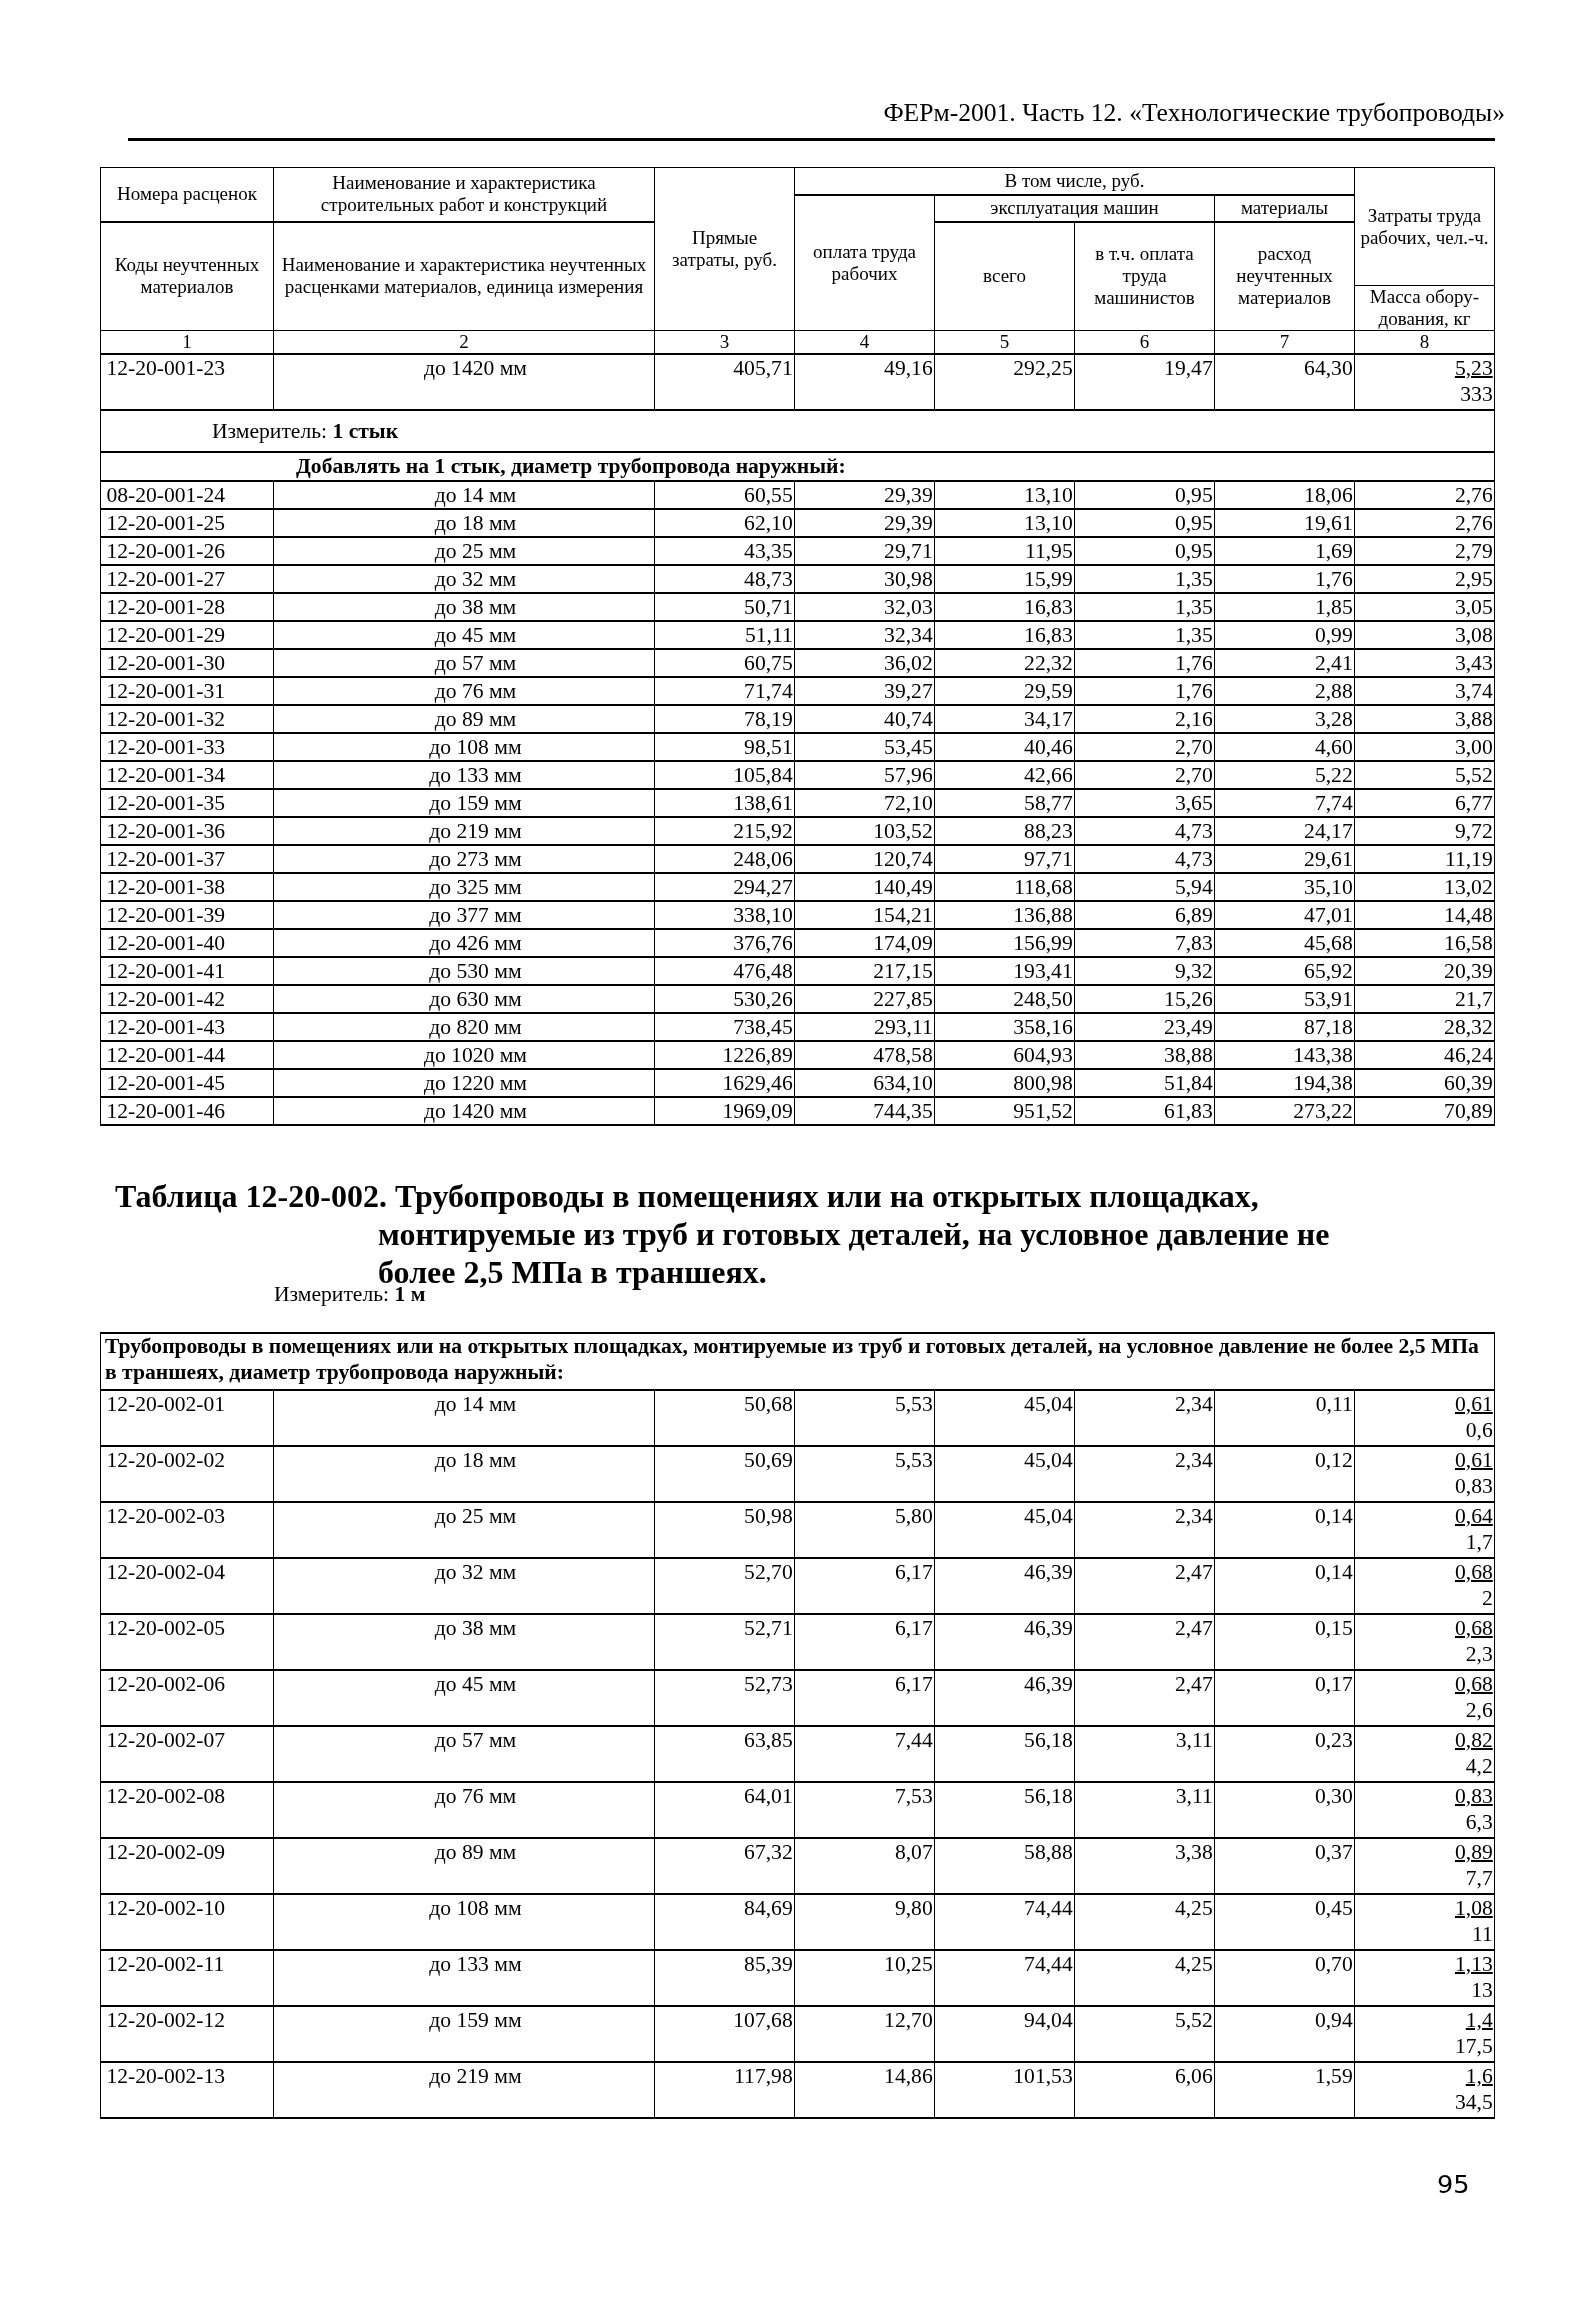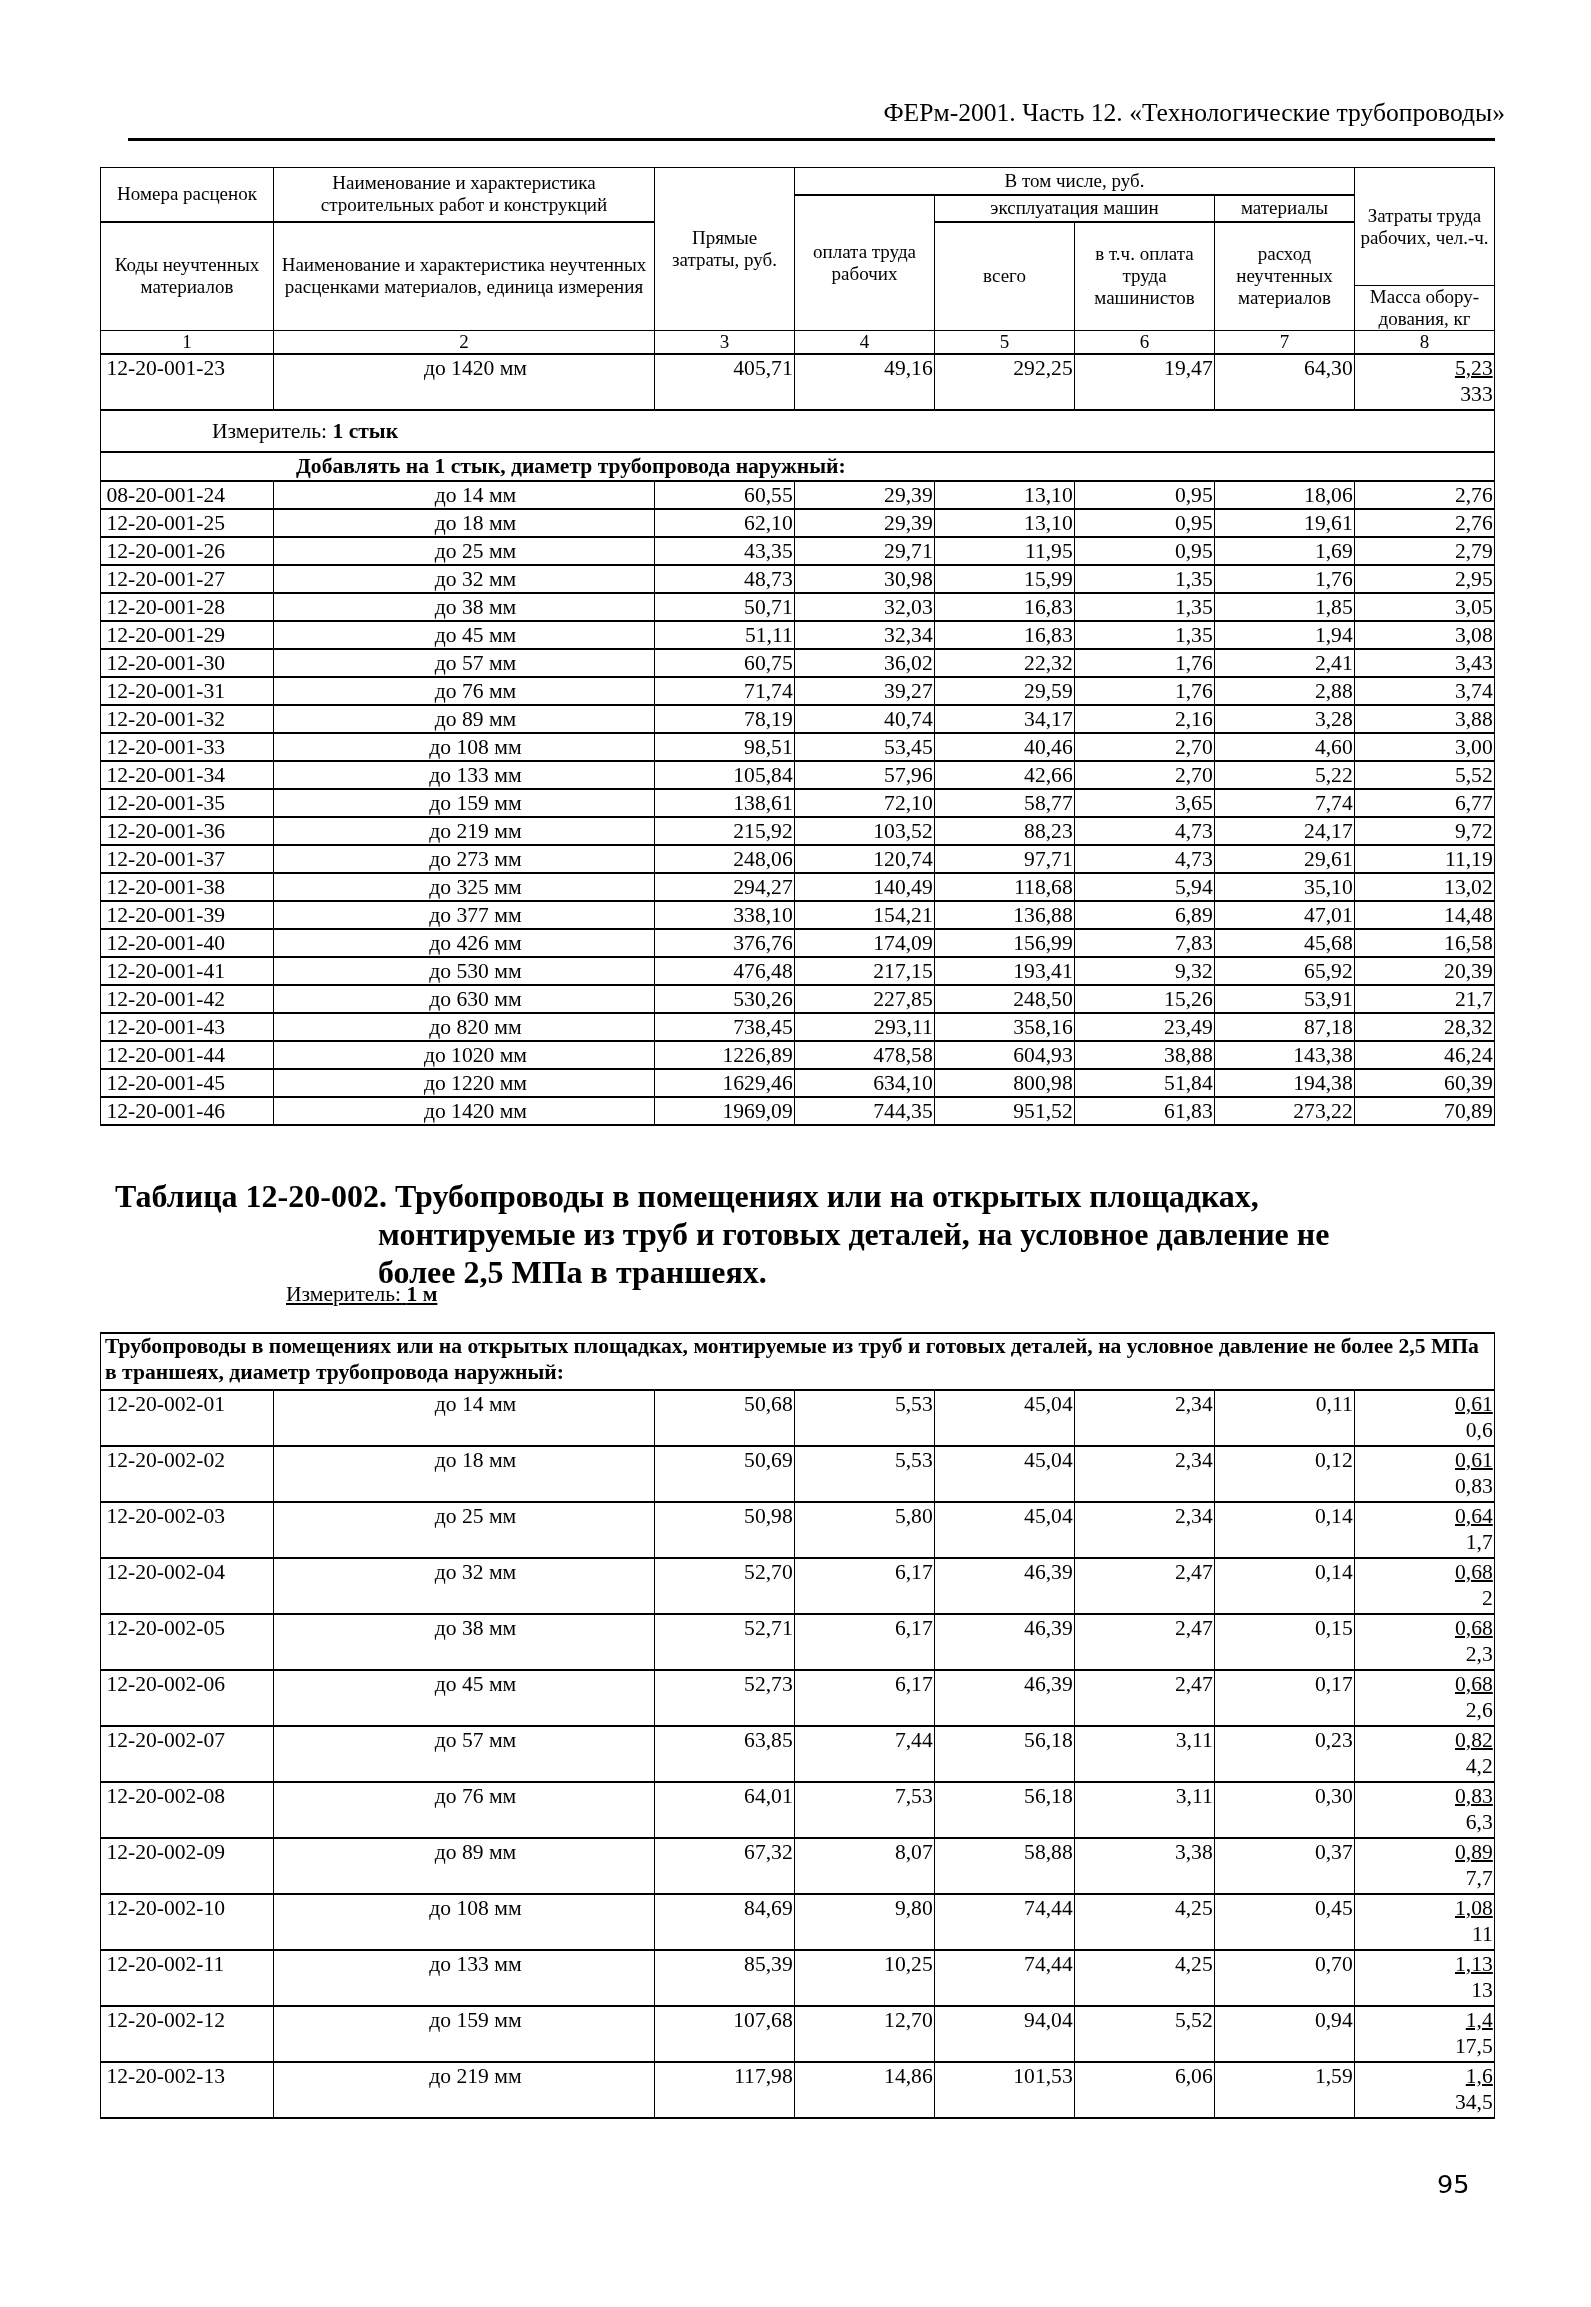--- a/index.html
+++ b/index.html
@@ -23,21 +23,21 @@
   .r td.num { text-align: right; padding-right: 1.3px; }
   .r.tall td { height: 54px; }
   .frac-top { text-decoration: underline; text-decoration-thickness: 2px; display: block; }
   .frac-bot { display: block; }
   .meter-row td { border-left: 1.3px solid #000; border-right: 1.3px solid #000; height: 40px; line-height: 40px; padding-left: 111px; }
   .meter-row td b { font-weight: bold; }
   .add-row td { height: 27px; line-height: 27px; padding-left: 195px; font-weight: bold; border-top-width: 2.7px; border-bottom-width: 2.7px; }
 
   .table2-title { position: absolute; left: 115px; top: 1177px; font-size: 32px; font-weight: bold; line-height: 38px; width: 1347px; }
   .table2-title .cont { display: block; padding-left: 263px; }
-  .meter2 { position: absolute; left: 286px; top: 1282px; font-size: 21.6px; text-decoration: underline; }
+  .meter2 { position: absolute; left: 274px; top: 1282px; font-size: 21.6px; }
   .meter2 b { font-weight: bold; }
 
   #table2 { left: 100px; top: 1332px; width: 1394px; }
   #table2 .desc td { font-weight: bold; line-height: 25.6px; height: 55px; border-bottom-width: 2.7px; border-top-width: 2.7px; }
   #table2 .r td { height: 54px; vertical-align: top; }
   #table2 .r td.num { line-height: 26px; }
 
   .page-number { position: absolute; left: 1437px; top: 2169px; font-size: 25.6px; font-family: "DejaVu Sans", sans-serif; }
 </style>
 </head>
@@ -161,21 +161,21 @@
         <td class="num">1,85</td>
         <td class="num">3,05</td>
       </tr>
       <tr class="r">
         <td class="code">12-20-001-29</td>
         <td class="name">до 45 мм</td>
         <td class="num">51,11</td>
         <td class="num">32,34</td>
         <td class="num">16,83</td>
         <td class="num">1,35</td>
-        <td class="num">1,94</td>
+        <td class="num">0,99</td>
         <td class="num">3,08</td>
       </tr>
       <tr class="r">
         <td class="code">12-20-001-30</td>
         <td class="name">до 57 мм</td>
         <td class="num">60,75</td>
         <td class="num">36,02</td>
         <td class="num">22,32</td>
         <td class="num">1,76</td>
         <td class="num">2,41</td>

